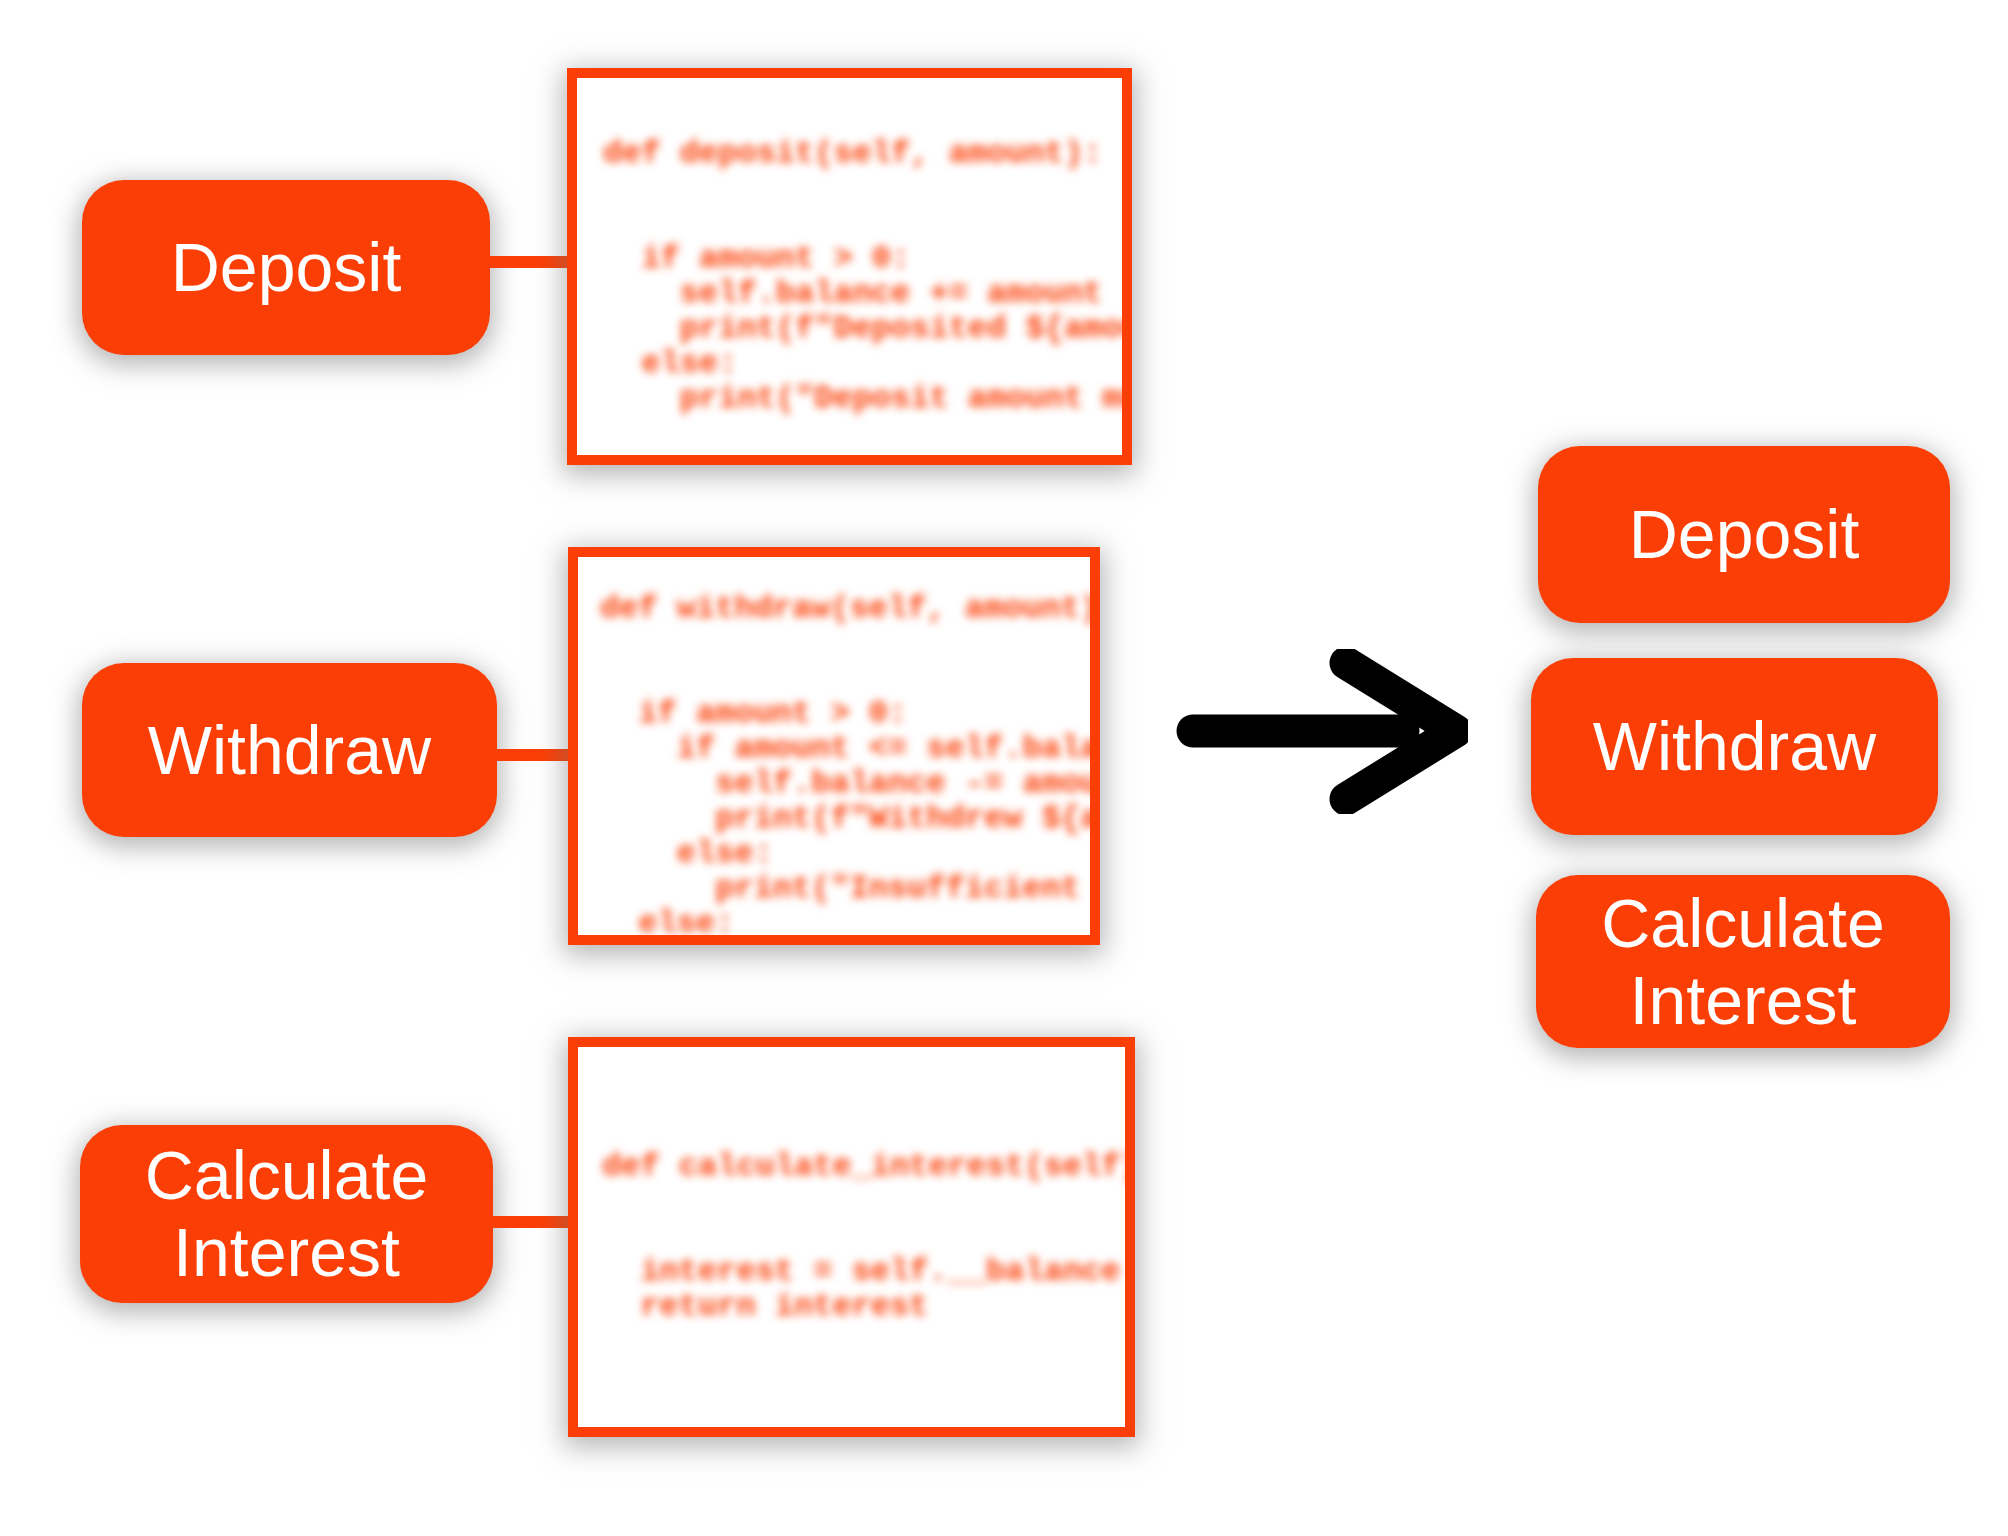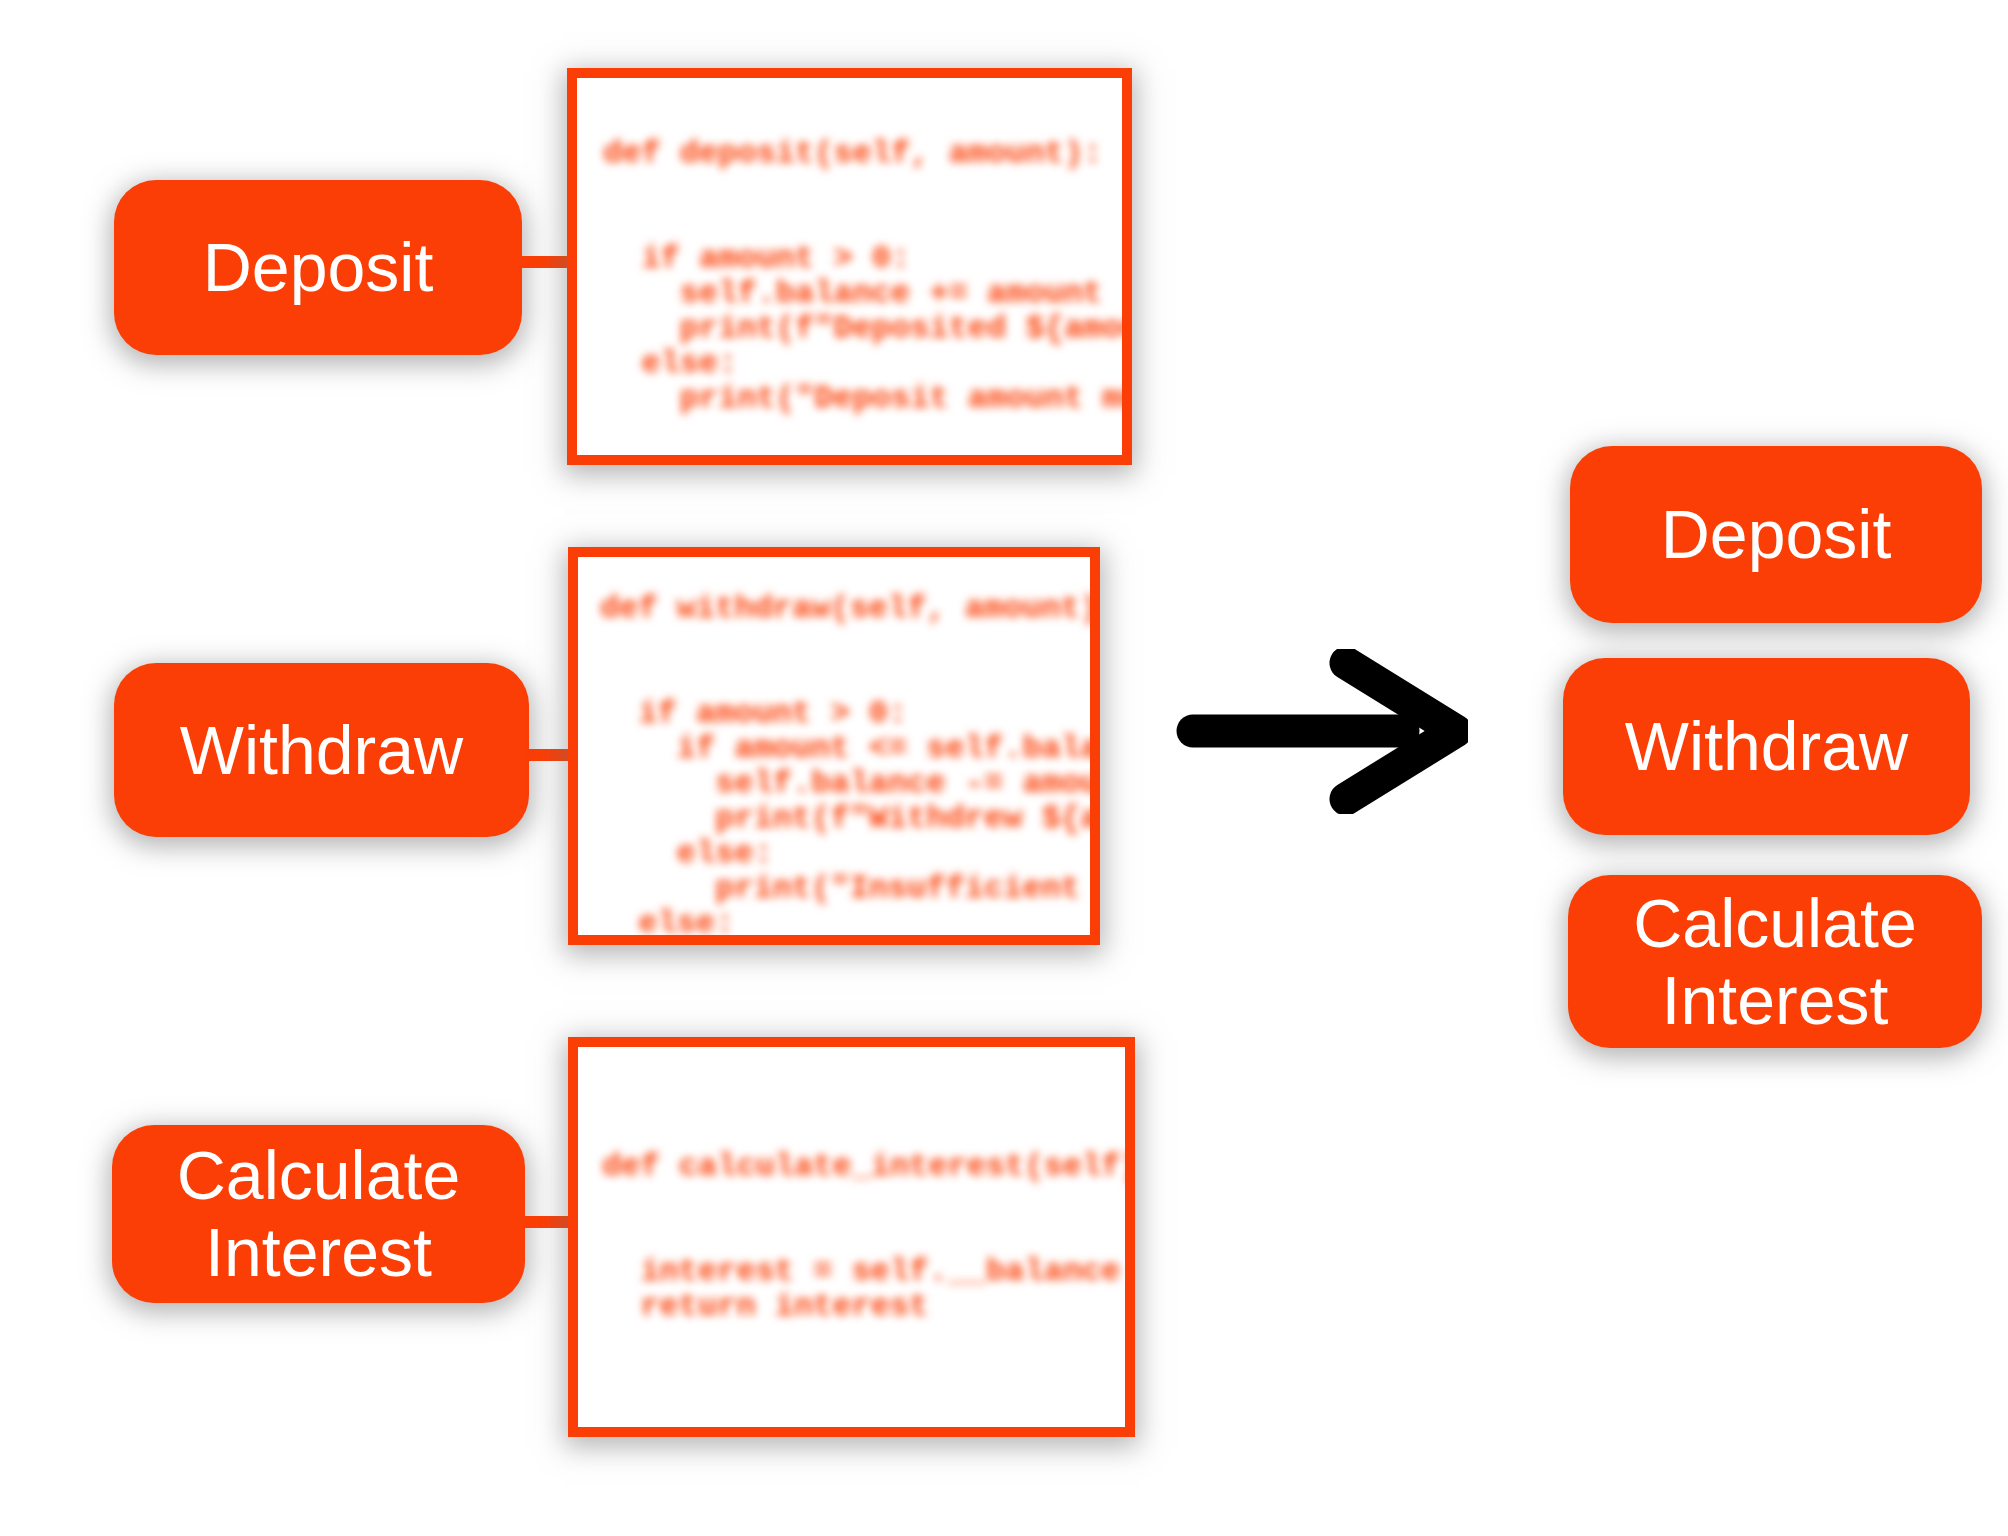--- a/index.html
+++ b/index.html
@@ -19,21 +19,20 @@
   }
   .label-box{
     position:absolute;
     background:var(--accent);
     border-radius:42px;
     color:var(--label-text);
     display:flex;align-items:center;justify-content:center;
     text-align:center;
     font-size:68px;line-height:1.13;
     box-shadow:0 6px 26px 4px rgba(110,110,110,0.5);
-    margin-left:32px;
   }
   .code-box{
     position:absolute;
     background:#FFFFFF;
     border:10px solid var(--accent);
     box-shadow:0 6px 26px 4px rgba(110,110,110,0.5);
     overflow:hidden;
   }
   .code-box pre{
     font-family:"Liberation Mono","DejaVu Sans Mono",monospace;

